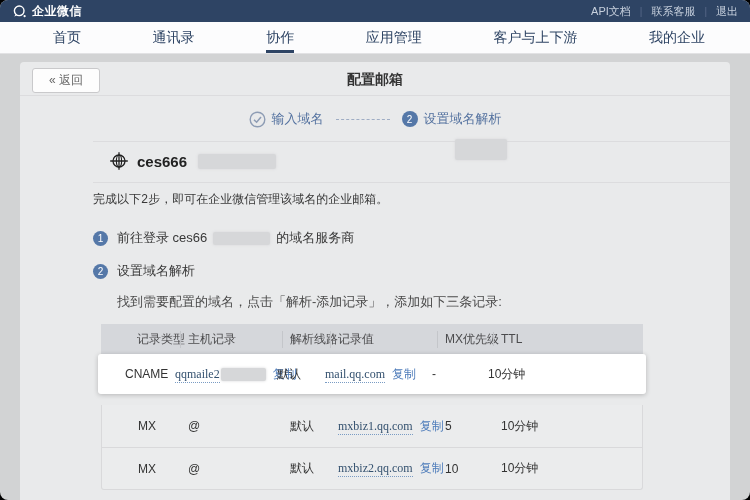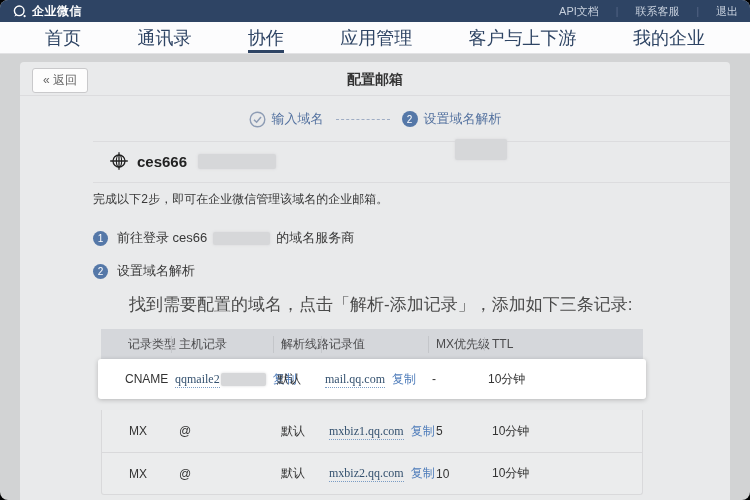--- a/index.html
+++ b/index.html
@@ -2,34 +2,34 @@
 <html><head>
 <meta charset="utf-8">
 <style>
   * { margin:0; padding:0; box-sizing:border-box; }
   html,body { width:750px; height:500px; background:#000; font-family:"Liberation Sans","DejaVu Sans",sans-serif; }
   .window { position:relative; width:750px; height:500px; border-radius:8px; overflow:hidden; background:#d2d3d4; }
 
   
   .topbar { height:22px; background:#2e4464; display:flex; align-items:center; justify-content:space-between; padding:0 12px; }
   .brand { display:flex; align-items:center; gap:5px; color:#fff; font-size:12px; font-weight:bold; letter-spacing:.5px; }
-  .toplinks { display:flex; align-items:center; gap:17px; font-size:11px; color:#c7d0dd; }
+  .toplinks { display:flex; align-items:center; gap:9px; font-size:11px; color:#c7d0dd; }
   .toplinks a { color:#c7d0dd; text-decoration:none; cursor:pointer; }
   .topsep { color:#58698a; font-size:10px; }
 
   
   .mainnav { height:32px; background:#fcfcfd; border-bottom:1px solid #e2e2e4; display:flex; align-items:stretch; justify-content:space-between; padding:0 45px; }
-  .nav-item { display:flex; align-items:center; font-size:18px; color:#2e4464; cursor:pointer; border-bottom:3px solid transparent; padding-top:3px; }
+  .nav-item { display:flex; align-items:center; font-size:14px; color:#2e4464; cursor:pointer; border-bottom:3px solid transparent; padding-top:3px;margin-left:8px; }
   .nav-item.active { border-bottom-color:#2e4464; }
 
   
   .content-outer { height:446px; padding:8px 20px 0 20px; }
   .panel { position:relative; background:#e9eaeb; height:438px; border-radius:4px 4px 0 0; }
   .panel-head { position:relative; height:34px; border-bottom:1px solid #dcdcde; }
-  .back-btn { position:absolute; left:12px; top:6px; background:#fdfdfd; border:1px solid #c9c9cb; border-radius:3px; font-size:12px; color:#666; padding:3px 10px; cursor:pointer; font-family:inherit; }
+  .back-btn { position:absolute; left:12px; top:6px; background:#fdfdfd; border:1px solid #c9c9cb; border-radius:3px; font-size:12px; color:#666; padding:3px 16px; cursor:pointer; font-family:inherit; }
   .panel-title { text-align:center; line-height:34px; font-size:14px; font-weight:bold; color:#333; }
   .panel-body { padding:0 0 0 73px; }
 
   
   .steps { margin-top:14px; display:flex; align-items:center; justify-content:center; margin-left:-73px; }
   .step-label { font-size:13px; color:#53719f; margin-left:6px; }
   .step-dash { width:54px; border-top:1px dashed #9fadc4; margin:0 12px; }
   .num-circle { width:16px; height:16px; border-radius:50%; background:#5578a8; color:#fff; font-size:10px; display:inline-flex; align-items:center; justify-content:center; flex:0 0 auto; }
 
   
@@ -40,25 +40,25 @@
   .domain-row { margin-top:13px; border-top:1px solid #dcdcde; border-bottom:1px solid #dcdcde; padding:9px 0 11px 16px; display:flex; align-items:center; gap:8px; }
   .domain-name { font-size:15px; font-weight:bold; color:#222; }
   .domain-censor { width:78px; height:15px; margin-left:3px; }
 
   .intro { margin-top:8px; font-size:12px; color:#383838;font-family:Liberation Mono, monospace; }
   .inst { display:flex; align-items:center; font-size:13px; color:#383838; }
   .inst-1 { margin-top:21px; }
   .inst-2 { margin-top:15px; }
   .inst .num-circle { width:15px; height:15px; margin-right:9px; }
   .inline-censor { width:57px; height:13px; margin:0 6px; }
-  .hint { margin-top:13px; margin-left:36px; font-size:17px; color:#4a4a4a; }
+  .hint { margin-top:13px; margin-left:24px; font-size:13px; color:#4a4a4a; }
 
   
   .mail-table { margin-top:13px; margin-left:8px; width:542px; font-size:12px; }
-  .tgrid { display:grid; grid-template-columns:43px 102px 48px 107px 56px auto; padding-left:27px; align-items:center; }
+  .tgrid { display:grid; grid-template-columns:43px 102px 48px 107px 56px auto; padding-left:36px; align-items:center; }
   .tgrid > div { white-space:nowrap; }
   .tgrid > div:not(:first-child) { padding-left:7px; }
   .thead { height:30px; background:#d5d7db; color:#4b4b4d; }
   .thead > div:not(:first-child) { border-left:1px solid #c4c6ca; }
   .trow { color:#333; }
   .trow-elevated { position:relative; z-index:2; height:40px; background:#fff; margin:0 -3px; padding-left:27px; border-radius:3px; box-shadow:0 1px 5px rgba(0,0,0,.22); }
   .trest { border:1px solid #d9d9db; border-top:none; background:#ebeced; border-radius:0 0 3px 3px;margin-top:11px; }
   .trest .trow { height:42px; }
   .trest .trow + .trow { border-top:1px solid #d9d9db; }
   .dotted { color:#33506e; border-bottom:1px dotted #7a9cc4; padding-bottom:1px;font-family:Liberation Serif, serif; }

